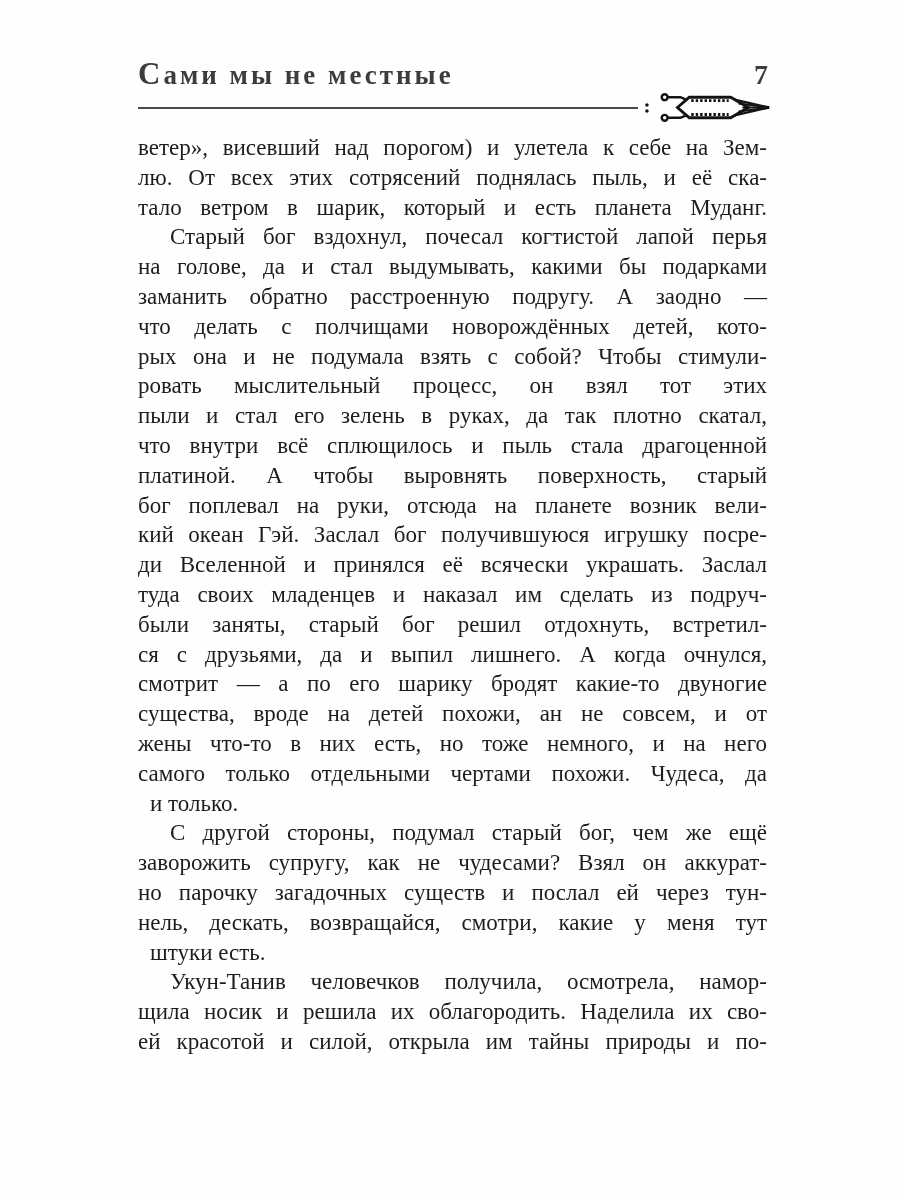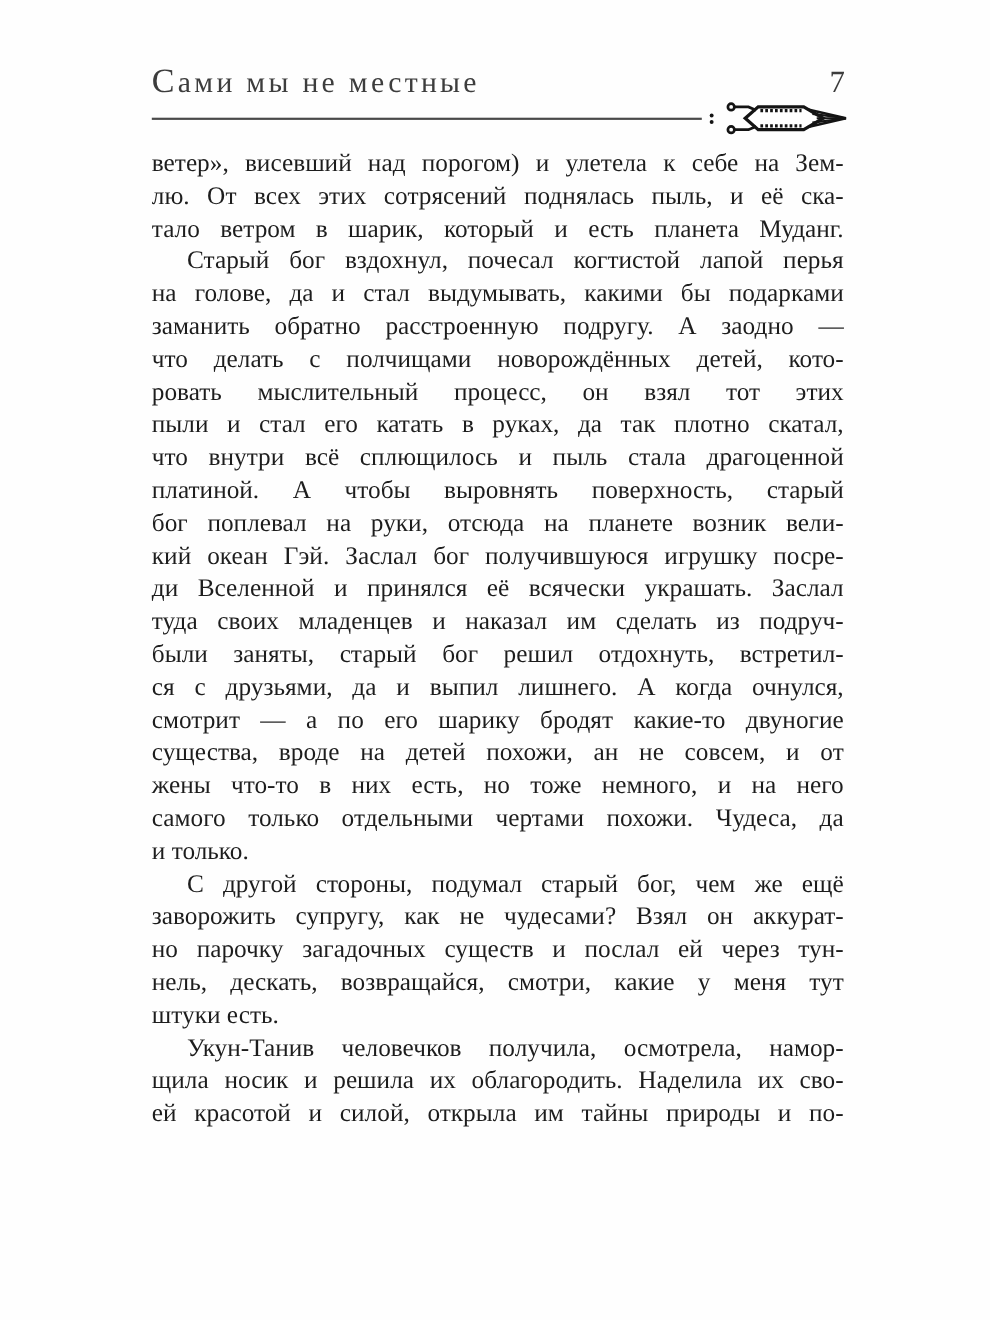--- a/index.html
+++ b/index.html
@@ -13,20 +13,21 @@
     position: relative;
     width: 900px; height: 1200px;
     background: var(--bg, #fefefe);
   }
   .running-head {
     position: absolute;
     left: 138px; right: 132px; top: 56px;
     display: flex;
     justify-content: space-between;
     align-items: baseline;
+    font-weight: bold;
   }
   .running-title {
     font-size: 27px;
     letter-spacing: 3px;
     color: var(--header-text, #3d3d3d);
   }
   .running-title::first-letter { font-size: 31px; }
   .page-number {
     font-size: 28px;
     color: var(--header-text, #333333);
@@ -56,20 +57,21 @@
   }
   .para { margin: 0; }
   .line {
     line-height: 29.8px;
     text-align: justify;
     text-align-last: justify;
   }
   .line.last {
     text-align: center;
     text-align-last: left;
+    margin-left: 12px;
   }
   .para.indent .line:first-child { text-indent: 32px; }
 </style>
 </head>
 <body>
 
 <div class="page" style="--bg: #fefefe; --text: #1d1d1d; --header-text: #3d3d3d; --rule: #4a4a4a;">
 
   <header class="running-head">
     <span class="running-title">Сами мы не местные</span>
@@ -105,22 +107,23 @@
       <div class="para">
         <div class="line">ветер», висевший над порогом) и улетела к себе на Зем-</div>
         <div class="line">лю. От всех этих сотрясений поднялась пыль, и её ска-</div>
         <div class="line">тало ветром в шарик, который и есть планета Муданг.</div>
       </div>
       <div class="para indent">
         <div class="line">Старый бог вздохнул, почесал когтистой лапой перья</div>
         <div class="line">на голове, да и стал выдумывать, какими бы подарками</div>
         <div class="line">заманить обратно расстроенную подругу. А заодно —</div>
         <div class="line">что делать с полчищами новорождённых детей, кото-</div>
+        <div class="line">рых она и не подумала взять с собой? Чтобы стимули-</div>
         <div class="line">ровать мыслительный процесс, он взял тот этих</div>
-        <div class="line">пыли и стал его катать в руках, да так плотно скатал,</div>
+        <div class="line">пыли и стал его зелень в руках, да так плотно скатал,</div>
         <div class="line">что внутри всё сплющилось и пыль стала драгоценной</div>
         <div class="line">платиной. А чтобы выровнять поверхность, старый</div>
         <div class="line">бог поплевал на руки, отсюда на планете возник вели-</div>
         <div class="line">кий океан Гэй. Заслал бог получившуюся игрушку посре-</div>
         <div class="line">ди Вселенной и принялся её всячески украшать. Заслал</div>
         <div class="line">туда своих младенцев и наказал им сделать из подруч-</div>
         <div class="line">были заняты, старый бог решил отдохнуть, встретил-</div>
         <div class="line">ся с друзьями, да и выпил лишнего. А когда очнулся,</div>
         <div class="line">смотрит — а по его шарику бродят какие-то двуногие</div>
         <div class="line">существа, вроде на детей похожи, ан не совсем, и от</div>

